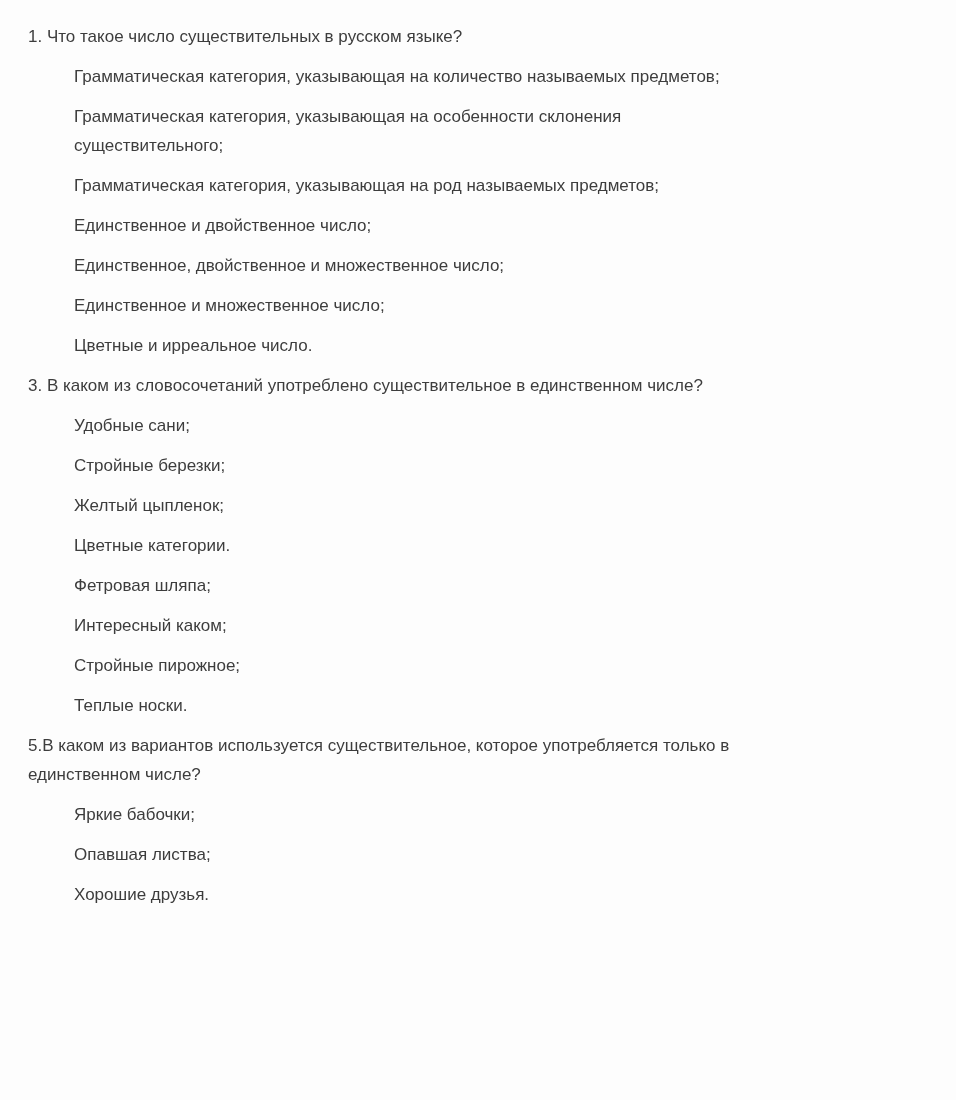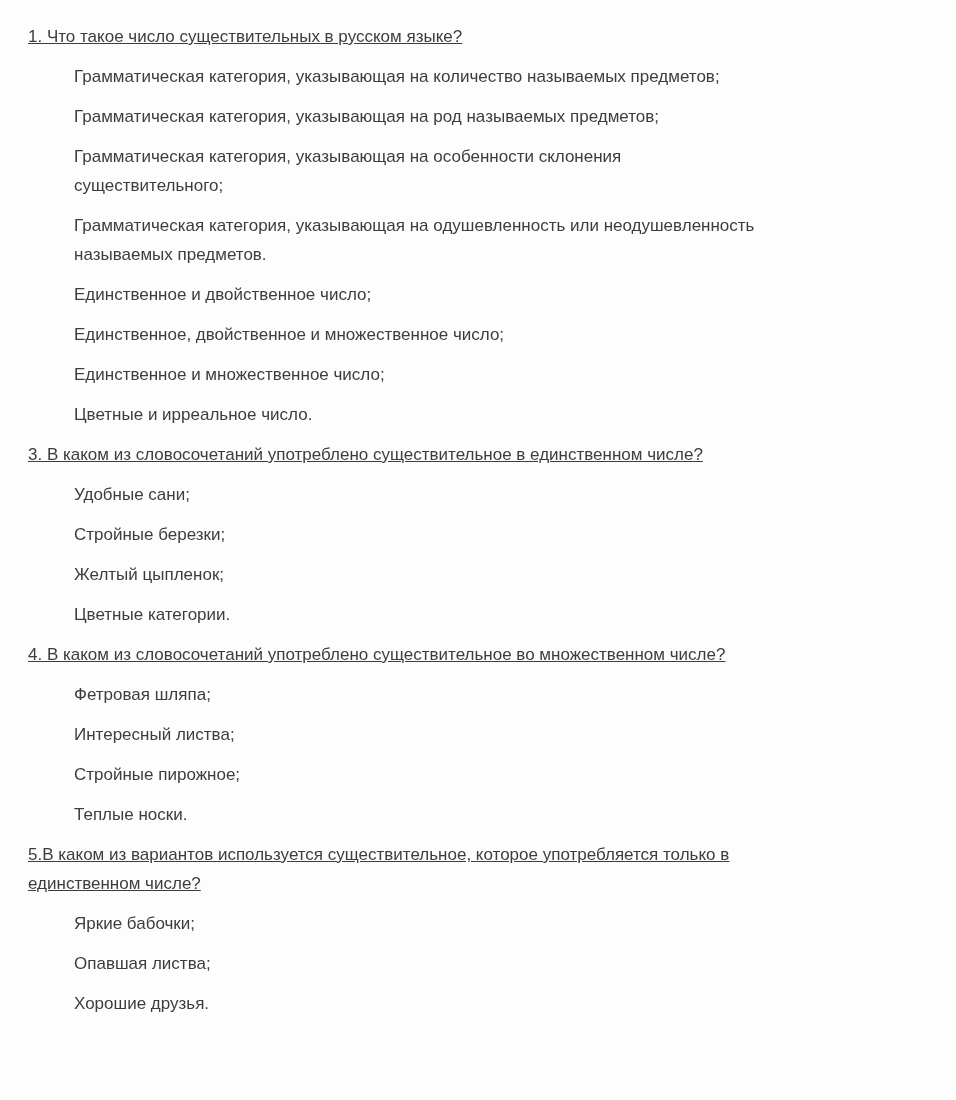--- a/index.html
+++ b/index.html
@@ -19,64 +19,60 @@
     color: #3d3d3d;
     font-size: 17px;
     line-height: 29px;
   }
   p {
     margin: 0 0 11px 0;
     white-space: pre-line; 
   }
   p.question {
     margin-left: 0;
-    text-decoration: underline;
   }
   p.option {
     margin-left: 46px;
   }
   section.question-block {
     margin: 0;
     padding: 0;
   }
 </style>
 </head>
 <body>
 
 <main data-name="quiz-document">
 
   <section class="question-block" data-name="question-block-1">
     <p class="question" data-name="question-1-text">1. Что такое число существительных в русском языке?</p>
     <p class="option" data-name="question-1-option-1">Грамматическая категория, указывающая на количество называемых предметов;</p>
-    <p class="option" data-name="question-1-option-2">Грамматическая категория, указывающая на род называемых предметов;</p>
     <p class="option" data-name="question-1-option-3">Грамматическая категория, указывающая на особенности склонения
 существительного;</p>
-    <p class="option" data-name="question-1-option-4">Грамматическая категория, указывающая на одушевленность или неодушевленность
-называемых предметов.</p>
+    <p class="option" data-name="question-1-option-2">Грамматическая категория, указывающая на род называемых предметов;</p>
   </section>
 
   <section class="question-block" data-name="question-block-2">
     <p class="option" data-name="question-2-option-1">Единственное и двойственное число;</p>
     <p class="option" data-name="question-2-option-2">Единственное, двойственное и множественное число;</p>
     <p class="option" data-name="question-2-option-3">Единственное и множественное число;</p>
     <p class="option" data-name="question-2-option-4">Цветные и ирреальное число.</p>
   </section>
 
   <section class="question-block" data-name="question-block-3">
     <p class="question" data-name="question-3-text">3. В каком из словосочетаний употреблено существительное в единственном числе?</p>
     <p class="option" data-name="question-3-option-1">Удобные сани;</p>
     <p class="option" data-name="question-3-option-2">Стройные березки;</p>
     <p class="option" data-name="question-3-option-3">Желтый цыпленок;</p>
     <p class="option" data-name="question-3-option-4">Цветные категории.</p>
   </section>
 
   <section class="question-block" data-name="question-block-4">
-    <p class="question" data-name="question-4-text">4. В каком из словосочетаний употреблено существительное во множественном числе?</p>
     <p class="option" data-name="question-4-option-1">Фетровая шляпа;</p>
-    <p class="option" data-name="question-4-option-2">Интересный листва;</p>
+    <p class="option" data-name="question-4-option-2">Интересный каком;</p>
     <p class="option" data-name="question-4-option-3">Стройные пирожное;</p>
     <p class="option" data-name="question-4-option-4">Теплые носки.</p>
   </section>
 
   <section class="question-block" data-name="question-block-5">
     <p class="question" data-name="question-5-text">5.В каком из вариантов используется существительное, которое употребляется только в
 единственном числе?</p>
     <p class="option" data-name="question-5-option-1">Яркие бабочки;</p>
     <p class="option" data-name="question-5-option-2">Опавшая листва;</p>
     <p class="option" data-name="question-5-option-4">Хорошие друзья.</p>

